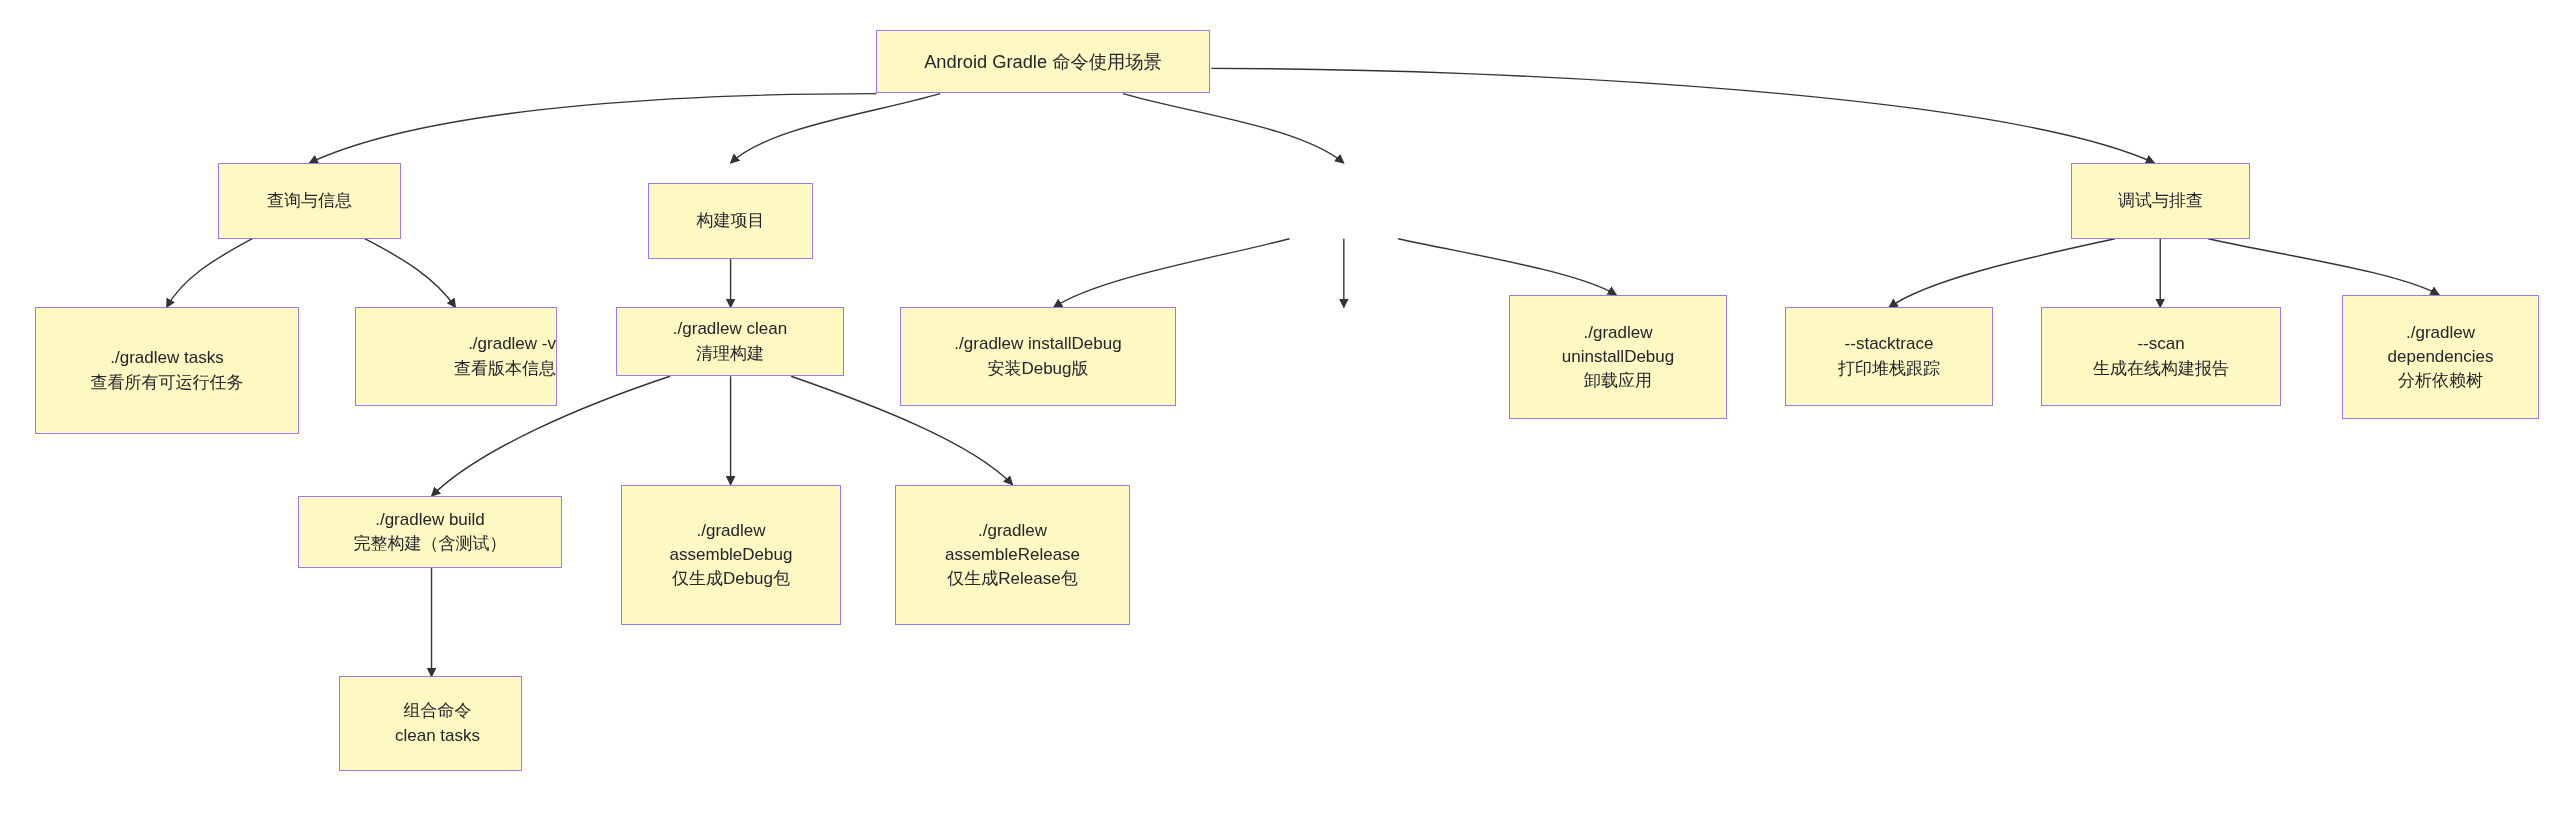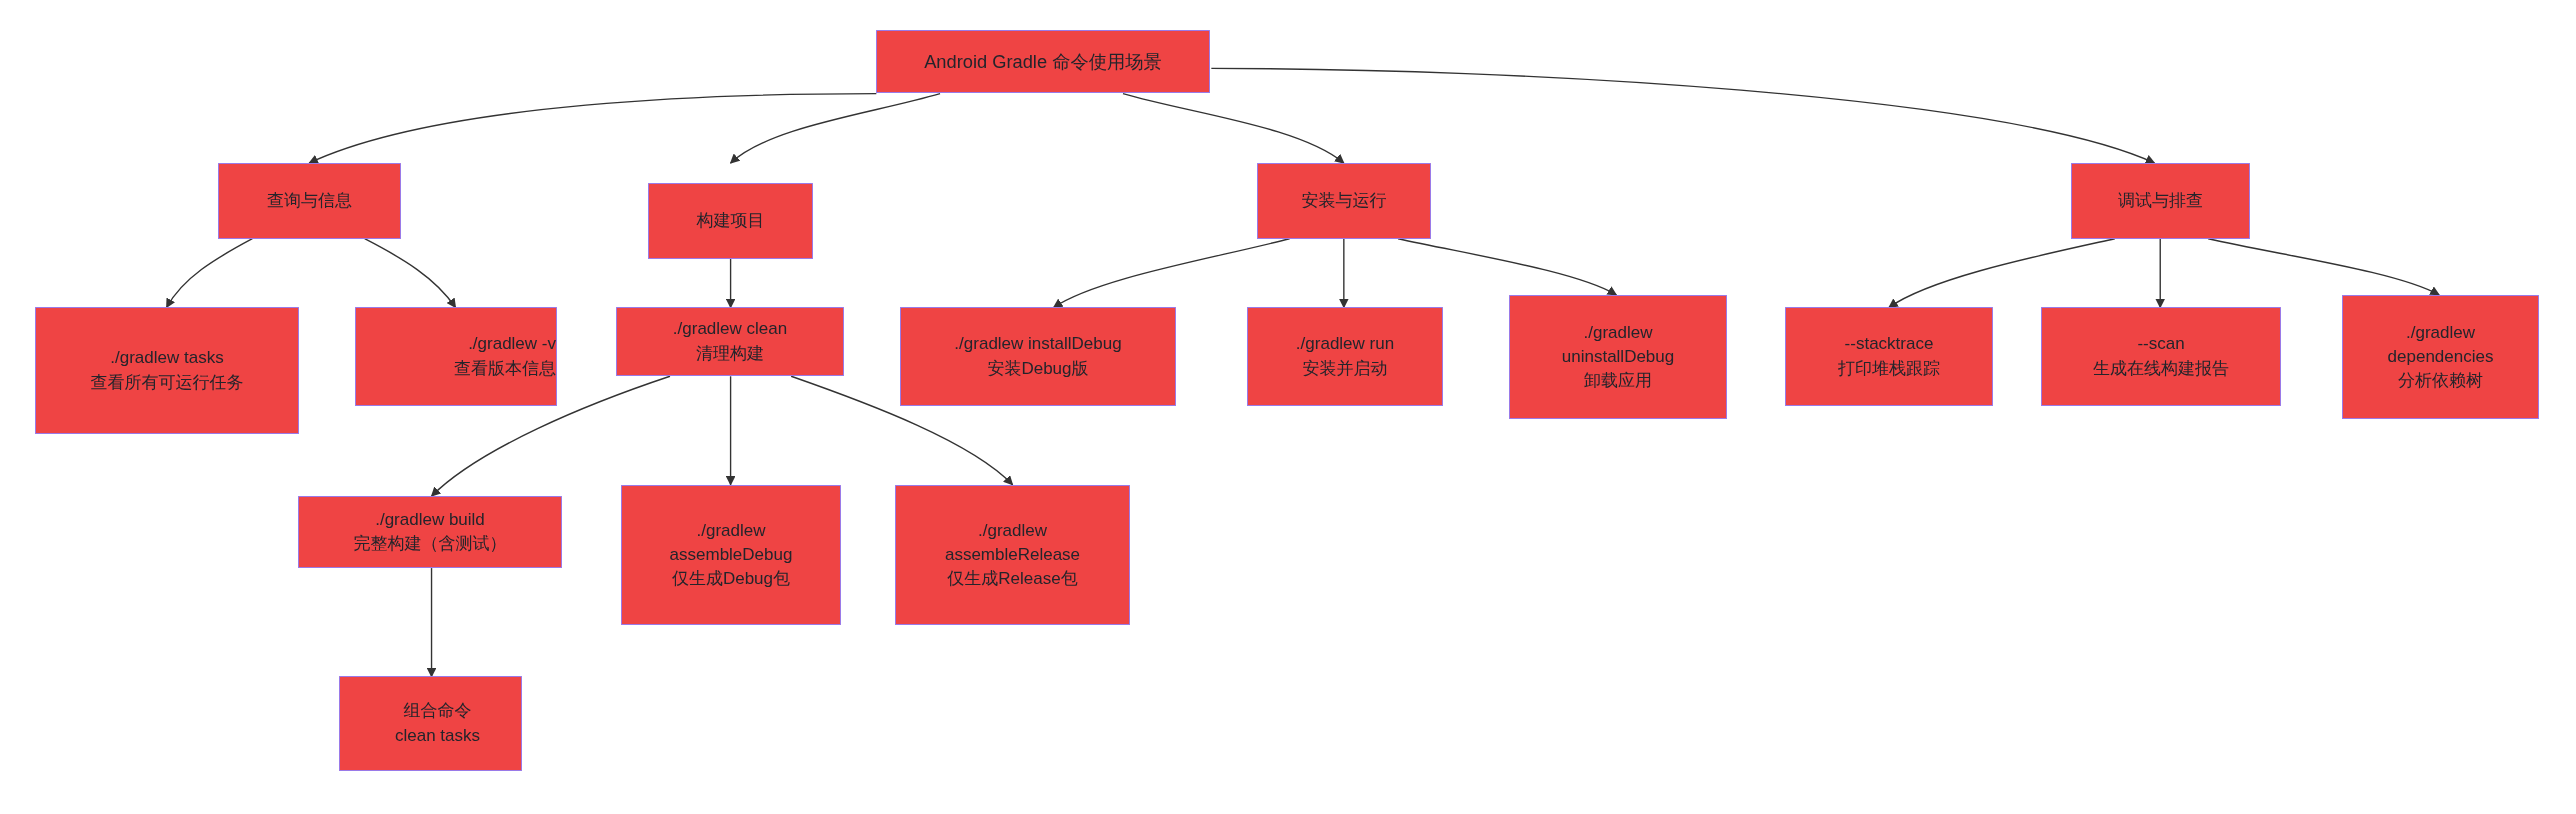--- a/index.html
+++ b/index.html
@@ -24,21 +24,21 @@
     pointer-events: none;
   }
   .edge-path {
     fill: none;
     stroke: #333333;
     stroke-width: 2.2px;
   }
   .node {
     position: absolute;
     box-sizing: border-box;
-    background: #ef4444;
+    background: #fef9c3;
     border: 1.6px solid #9a7ae8;
     border-radius: 0.6px;
     display: flex;
     flex-direction: column;
     align-items: center;
     justify-content: center;
     color: #24242b;
     font-size: 17px;
     line-height: 1.42;
     text-align: center;
@@ -101,23 +101,20 @@
   </div>
 
   <div class="node" style="left:218px; top:163px; width:183px; height:76px;">
     <span class="nline">查询与信息</span>
   </div>
 
   <div class="node" style="left:648px; top:163px; width:165px; height:76px;margin-top:20px;">
     <span class="nline">构建项目</span>
   </div>
 
-  <div class="node" style="left:1257px; top:163px; width:174px; height:76px;">
-    <span class="nline">安装与运行</span>
-  </div>
 
   <div class="node" style="left:2071px; top:163px; width:179px; height:76px;">
     <span class="nline">调试与排查</span>
   </div>
 
   <div class="node" style="left:35px; top:307px; width:264px; height:127px;">
     <span class="nline">./gradlew tasks</span>
     <span class="nline">查看所有可运行任务</span>
   </div>
 
@@ -129,24 +126,20 @@
   <div class="node" style="left:616px; top:307px; width:228px; height:69px;">
     <span class="nline">./gradlew clean</span>
     <span class="nline">清理构建</span>
   </div>
 
   <div class="node" style="left:900px; top:307px; width:276px; height:99px;">
     <span class="nline">./gradlew installDebug</span>
     <span class="nline">安装Debug版</span>
   </div>
 
-  <div class="node" style="left:1247px; top:307px; width:196px; height:99px;">
-    <span class="nline">./gradlew run</span>
-    <span class="nline">安装并启动</span>
-  </div>
 
   <div class="node" style="left:1509px; top:295px; width:218px; height:124px;">
     <span class="nline">./gradlew</span>
     <span class="nline">uninstallDebug</span>
     <span class="nline">卸载应用</span>
   </div>
 
   <div class="node" style="left:1785px; top:307px; width:208px; height:99px;">
     <span class="nline">--stacktrace</span>
     <span class="nline">打印堆栈跟踪</span>

